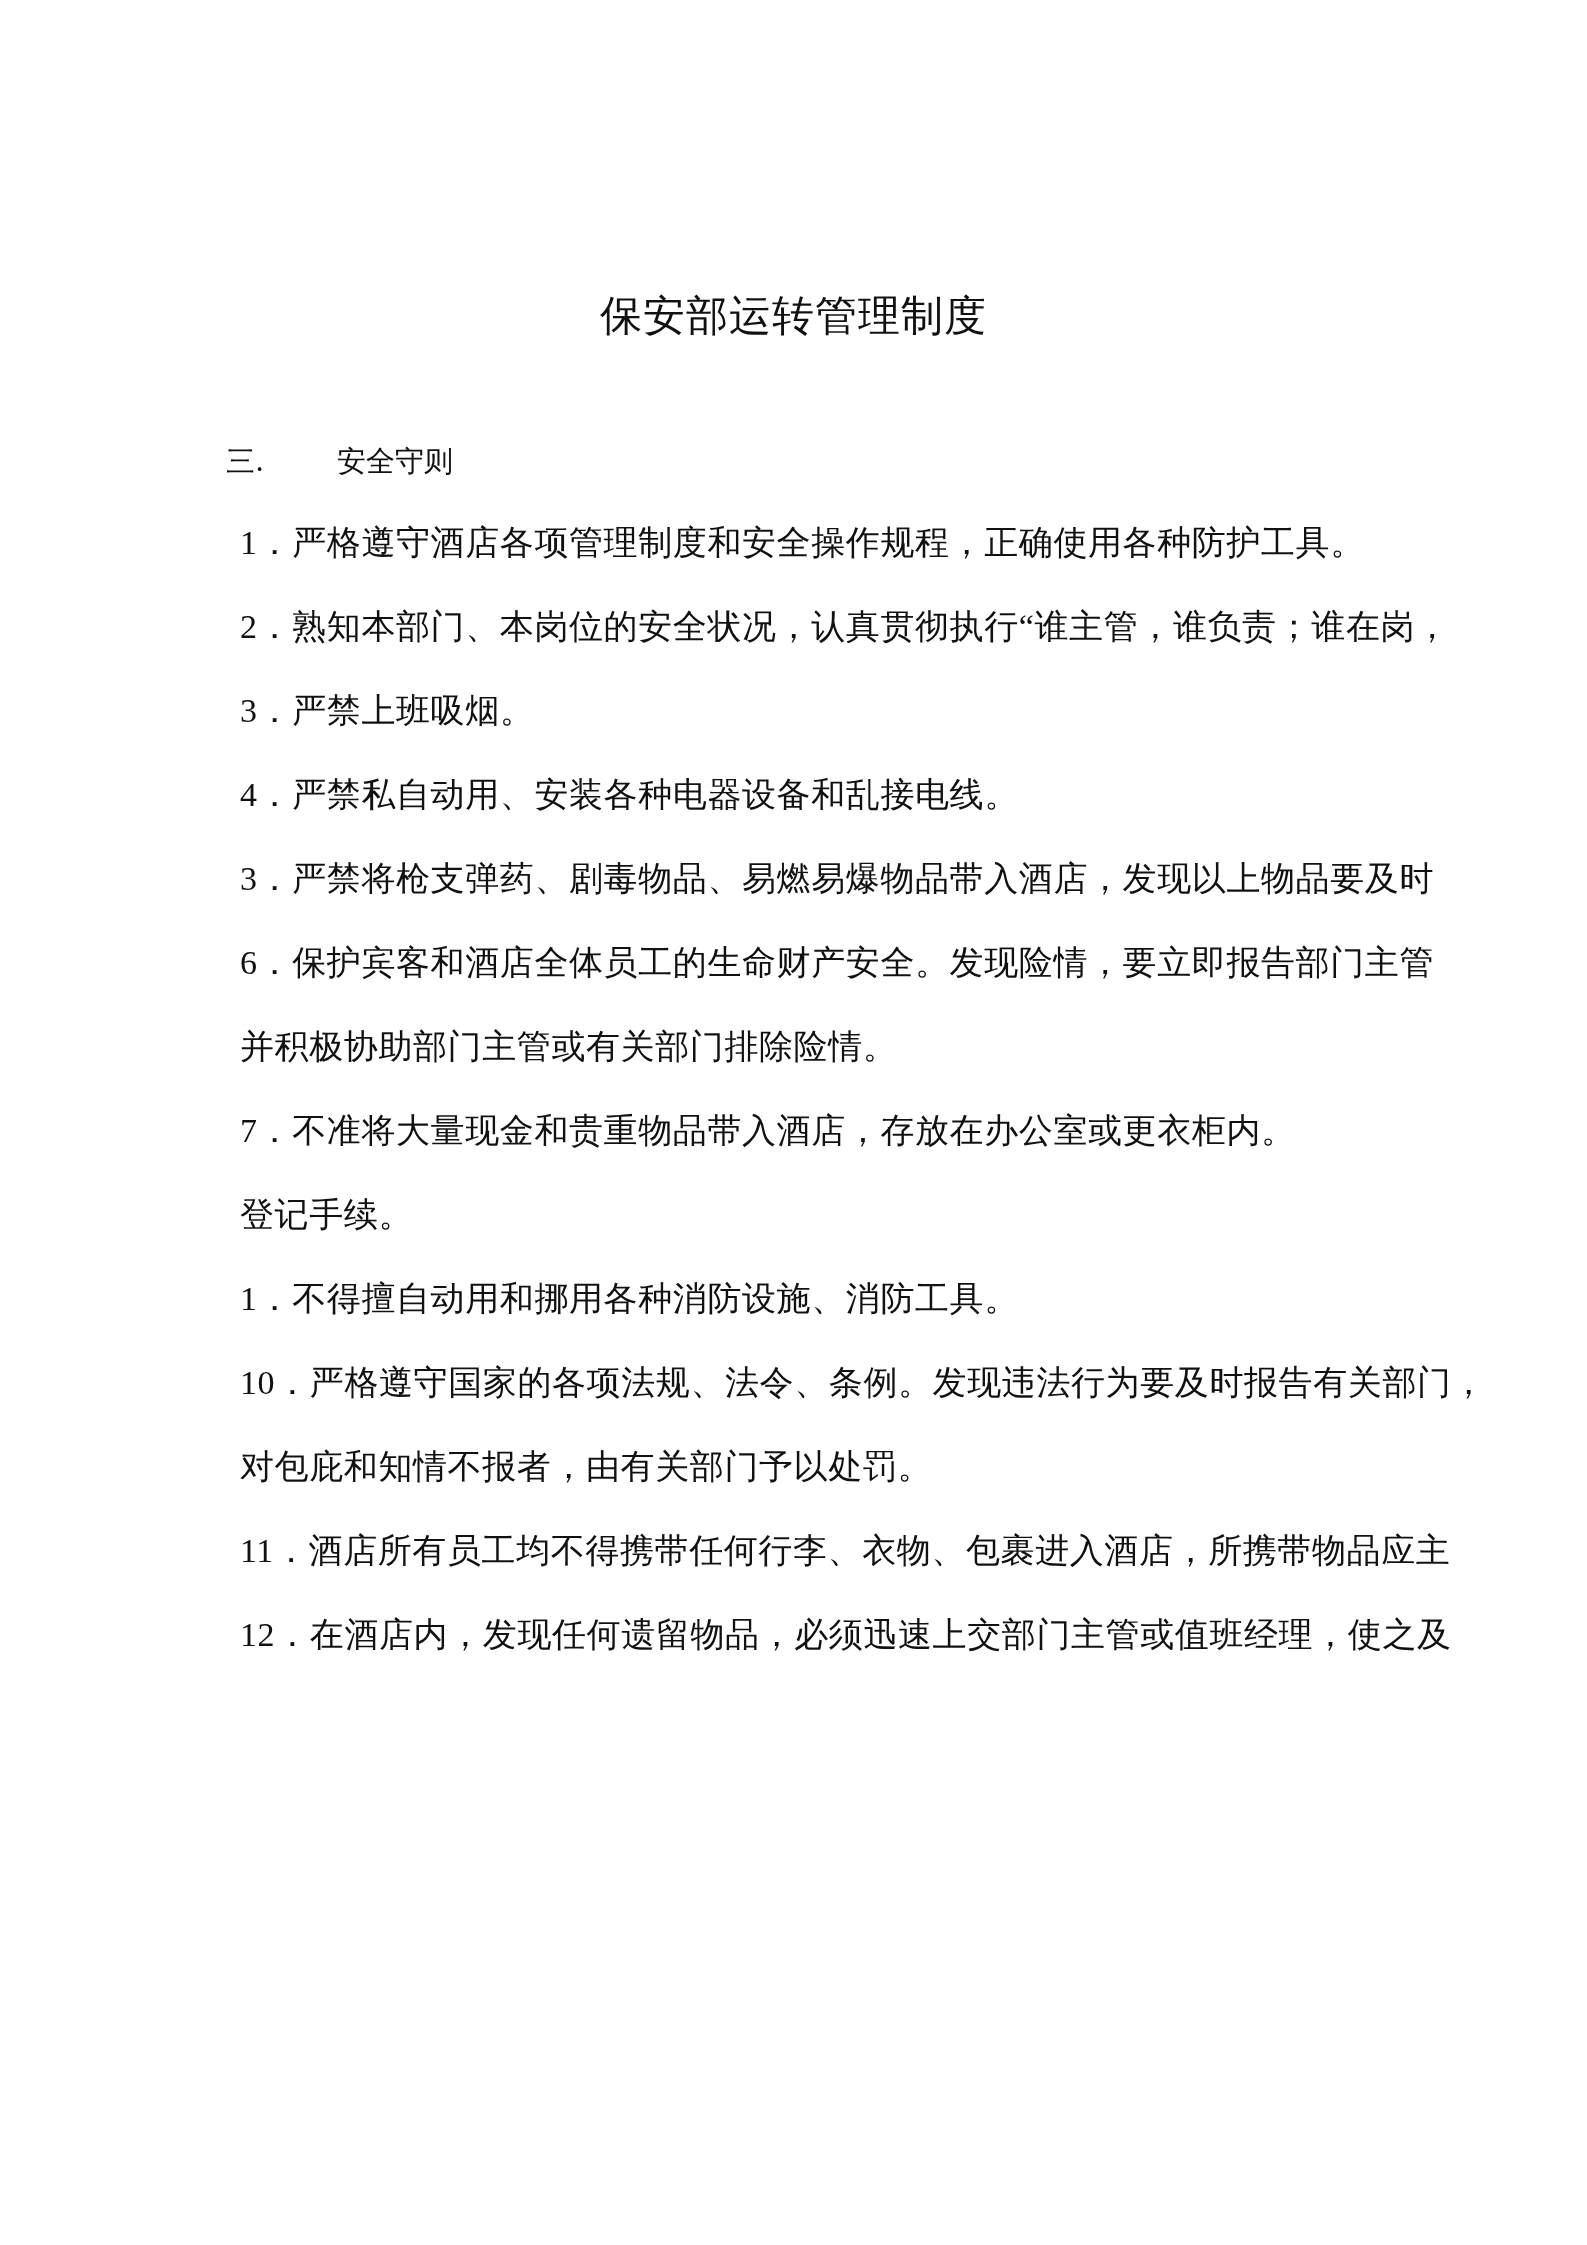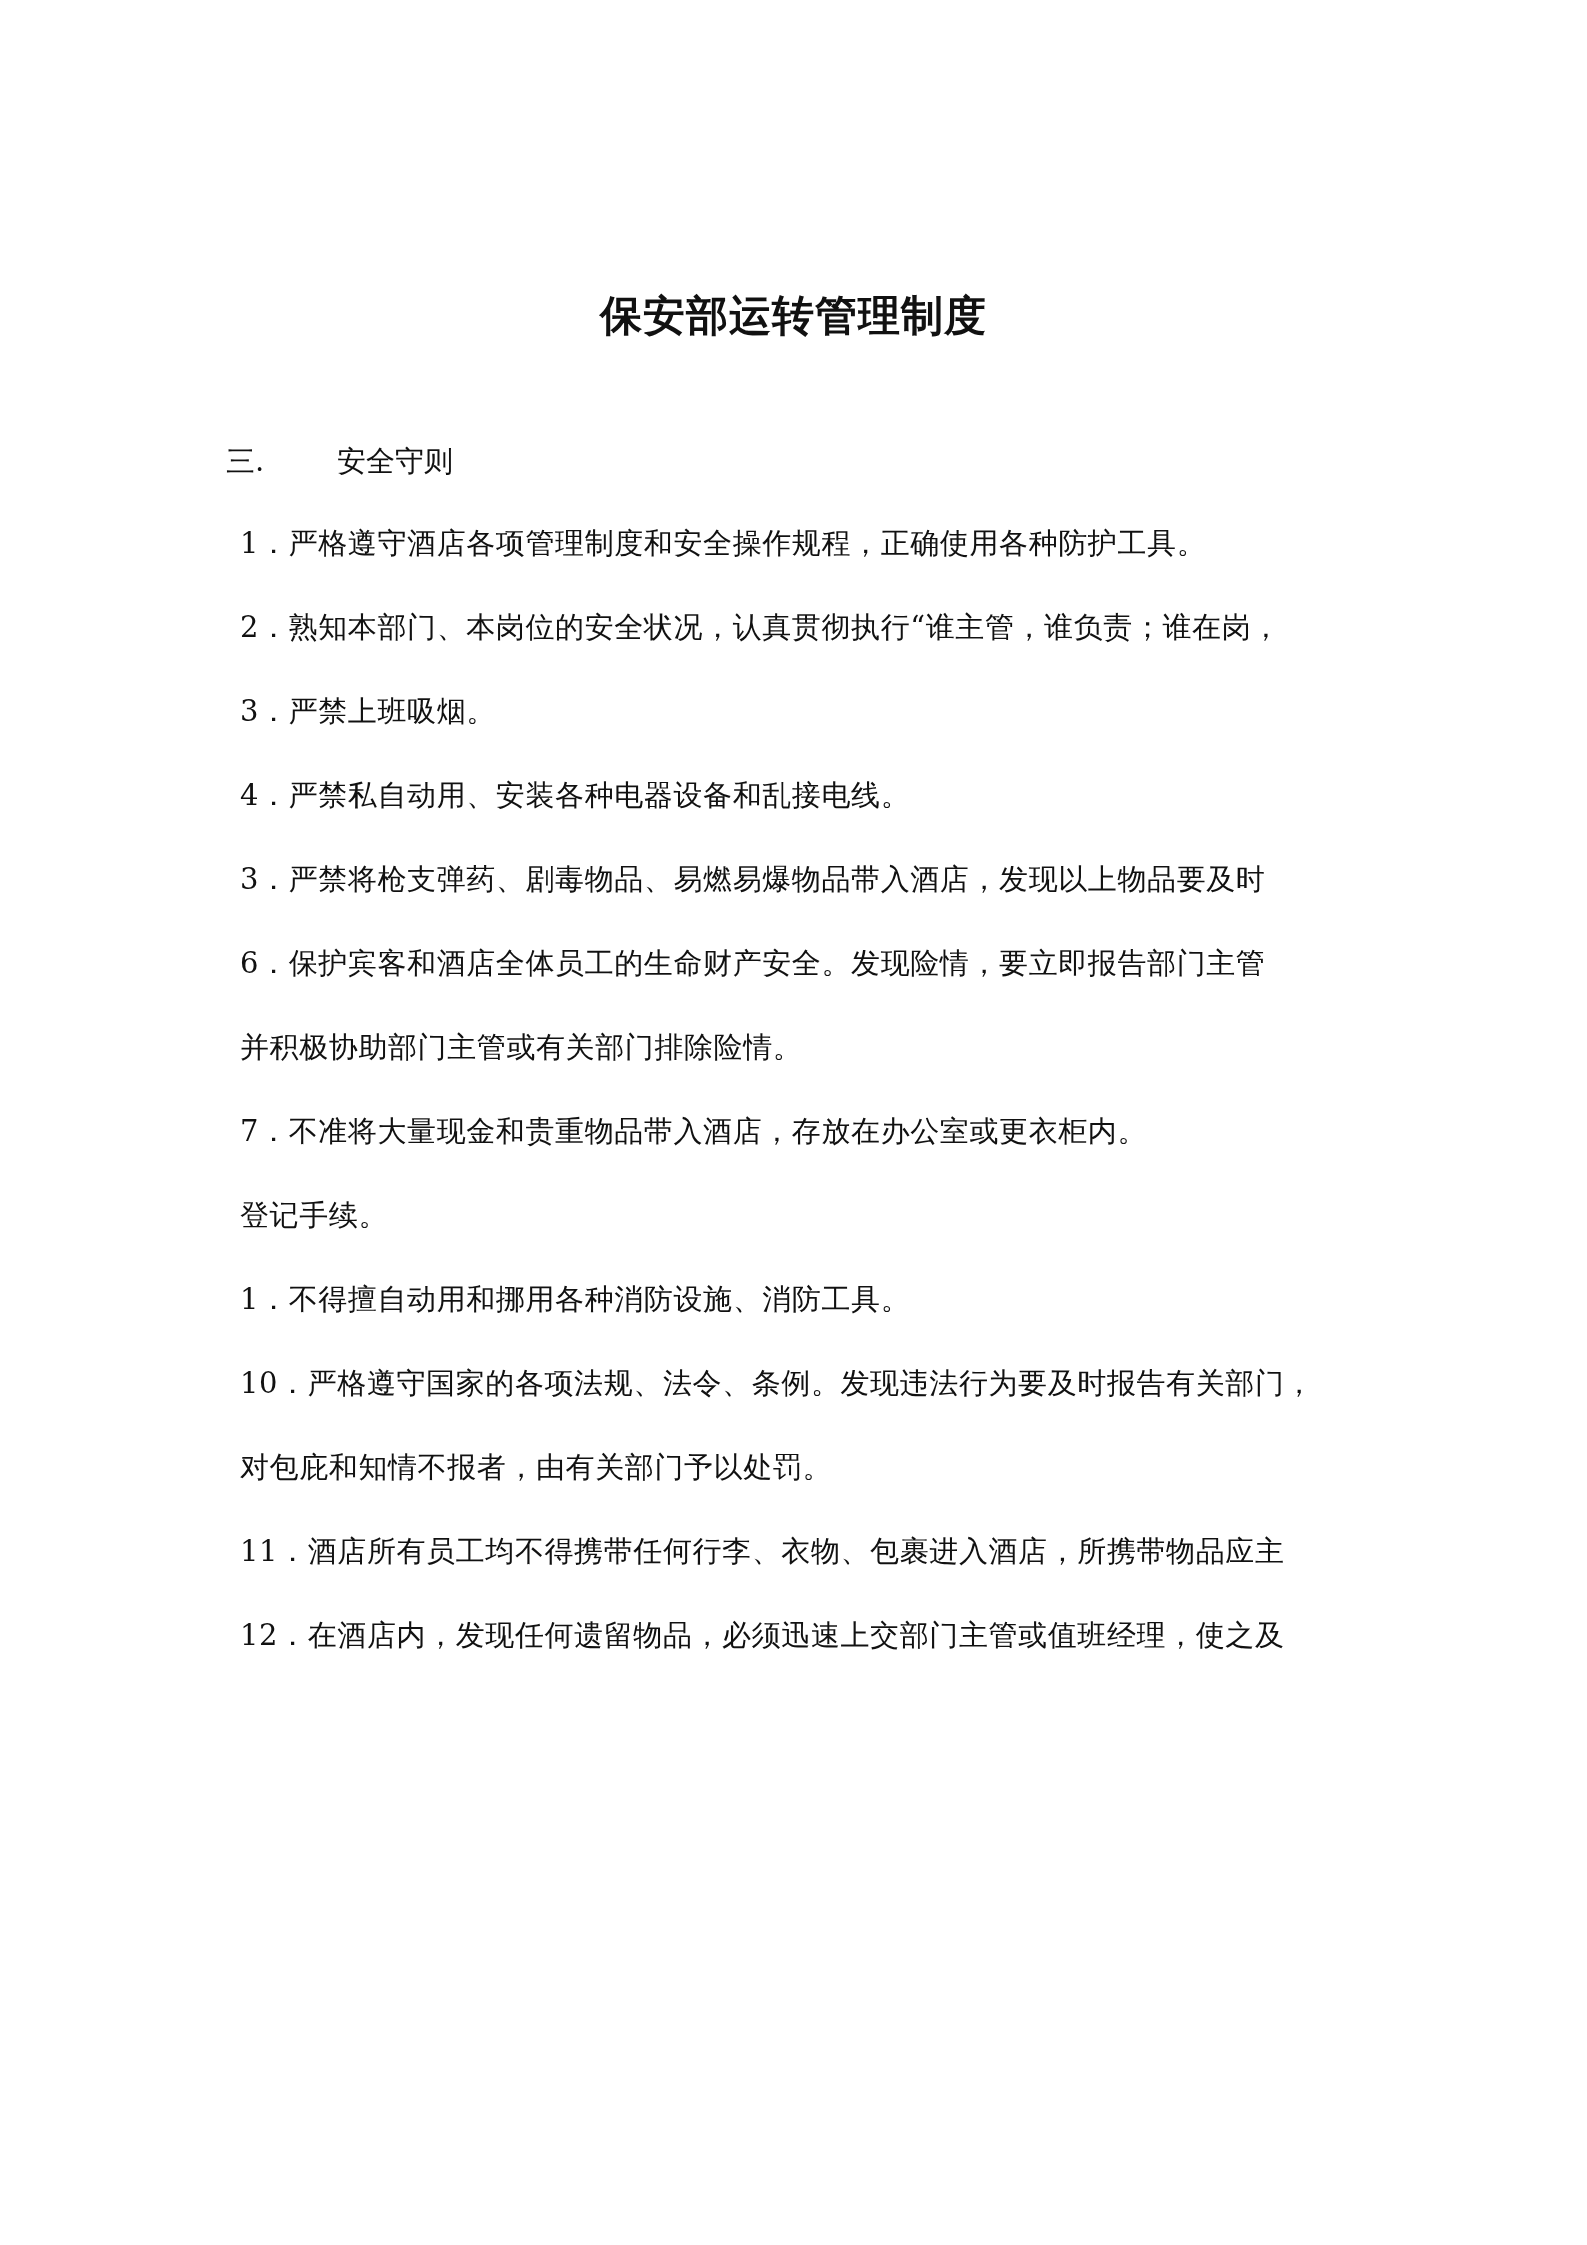--- a/index.html
+++ b/index.html
@@ -25,21 +25,21 @@
     .title {
       position: absolute;
       top: 286px;
       left: 0;
       width: 1587px;
       text-align: center;
       font-size: 42px;
       line-height: 60px;
       letter-spacing: 1px;
       margin: 0;
-      font-weight: bold;
+      font-weight: normal;
     }
     .section-header {
       position: absolute;
       top: 440px;
       left: 226px;
       font-size: 29px;
       line-height: 42px;
       margin: 0;
       font-weight: normal;
     }
@@ -47,26 +47,27 @@
       display: inline-block;
       width: 111px;
     }
     .body {
       position: absolute;
       top: 522px;
       left: 240px;
       width: 1118px;
     }
     .line {
-      font-size: 29px;
+      font-size: 34px;
       line-height: 42px;
       height: 42px;
       margin: 0 0 42px 0;
       white-space: nowrap;
       letter-spacing: 0.6px;
+      font-family: Liberation Serif, serif;
     }
   </style>
 </head>
 <body>
 
 <div class="page">
 
   <h1 class="title">保安部运转管理制度</h1>
 
   <h2 class="section-header">

